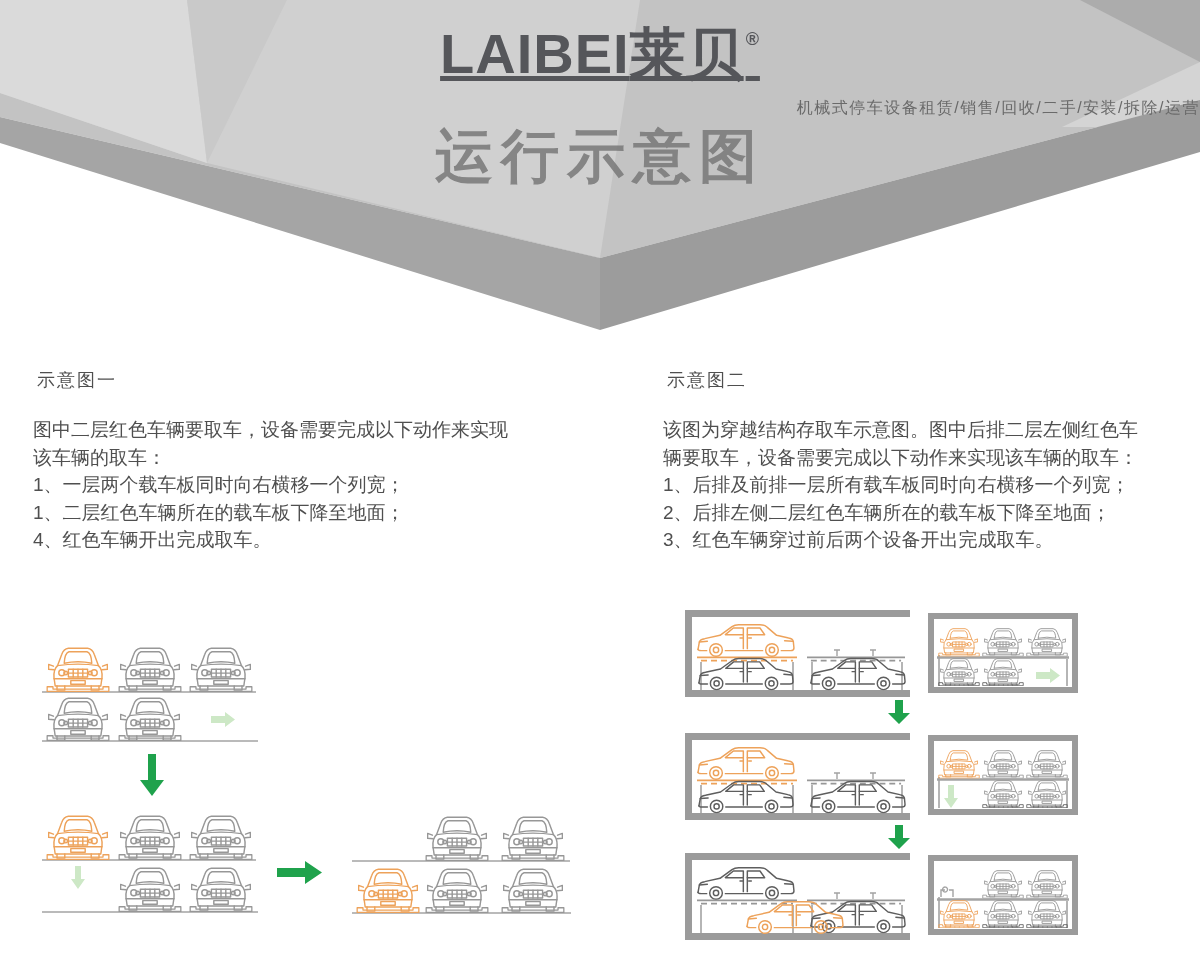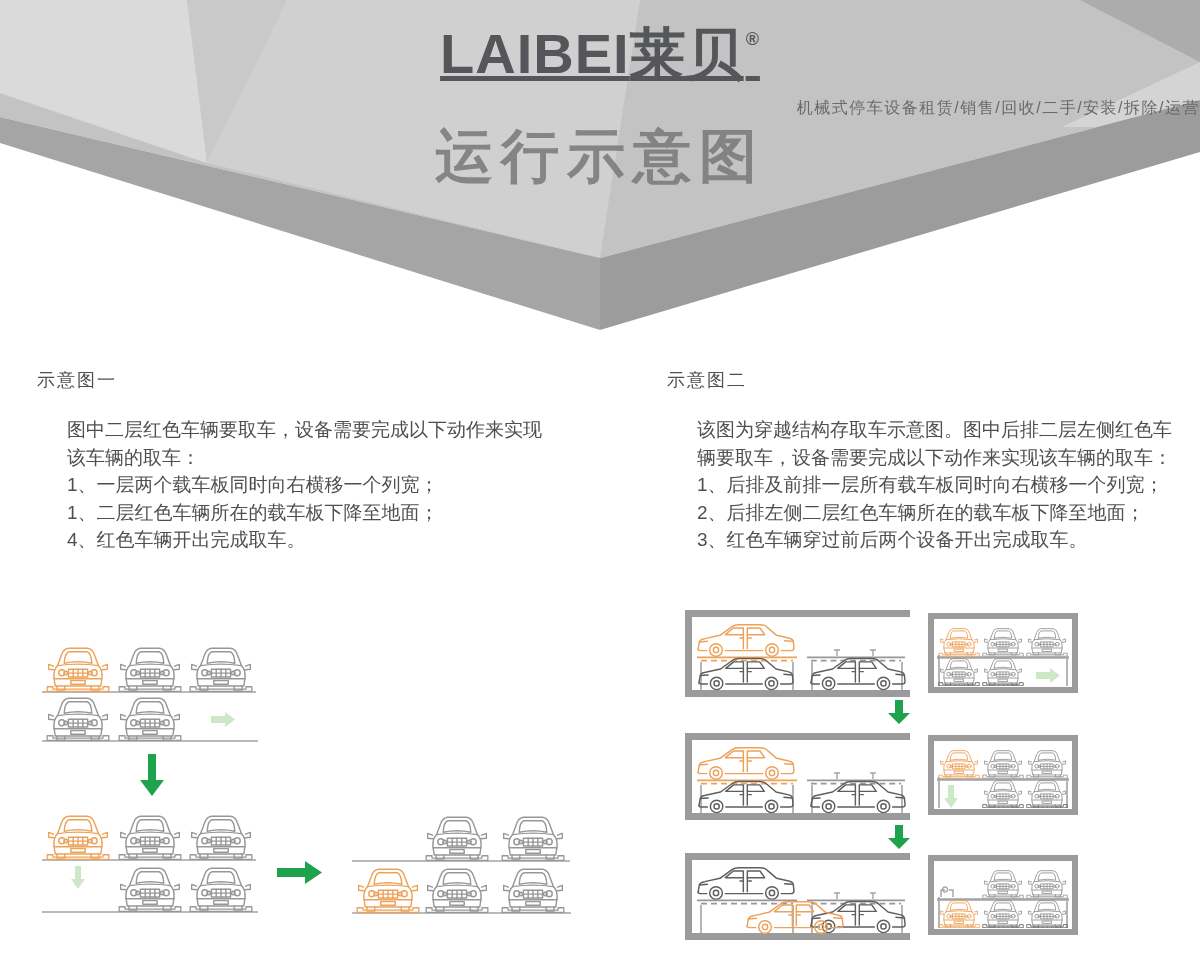--- a/index.html
+++ b/index.html
@@ -10,21 +10,21 @@
   #logo{top:26px;left:0;right:0;text-align:center;font-size:56px;font-weight:bold;
         color:var(--logo);letter-spacing:1px;line-height:1;text-decoration:underline;}
   #logo sup{font-size:18px;font-weight:bold;vertical-align:28px;margin-left:2px;}
   #tagline{top:98px;left:0;right:0;text-align:right;font-size:16px;color:var(--tagline);
            letter-spacing:1.5px;}
   #big-title{top:118px;left:0;right:0;text-align:center;font-size:58px;color:var(--title);
              letter-spacing:8px;font-weight:bold;opacity:.85;}
   
   .col{width:560px;color:var(--text);}
   .col h3{font-size:18px;font-weight:normal;color:var(--text);margin:0 0 24px 4px;letter-spacing:2px;}
-  .col .ln{font-size:19px;line-height:27.5px;white-space:nowrap;margin-left:34px;}
+  .col .ln{font-size:19px;line-height:27.5px;white-space:nowrap;}
   
   .c-orange{color:var(--orange);}
   .c-gray{color:var(--gray_car);}
   .c-dark{color:var(--dark_car);}
   .fill-green{fill:var(--green);}
   .fill-pale{fill:var(--green_pale);}
   .rail{stroke:var(--line);stroke-width:1.5;}
   .post{stroke:var(--line);stroke-width:1.6;}
   .frame{fill:var(--frame);}
 </style>

